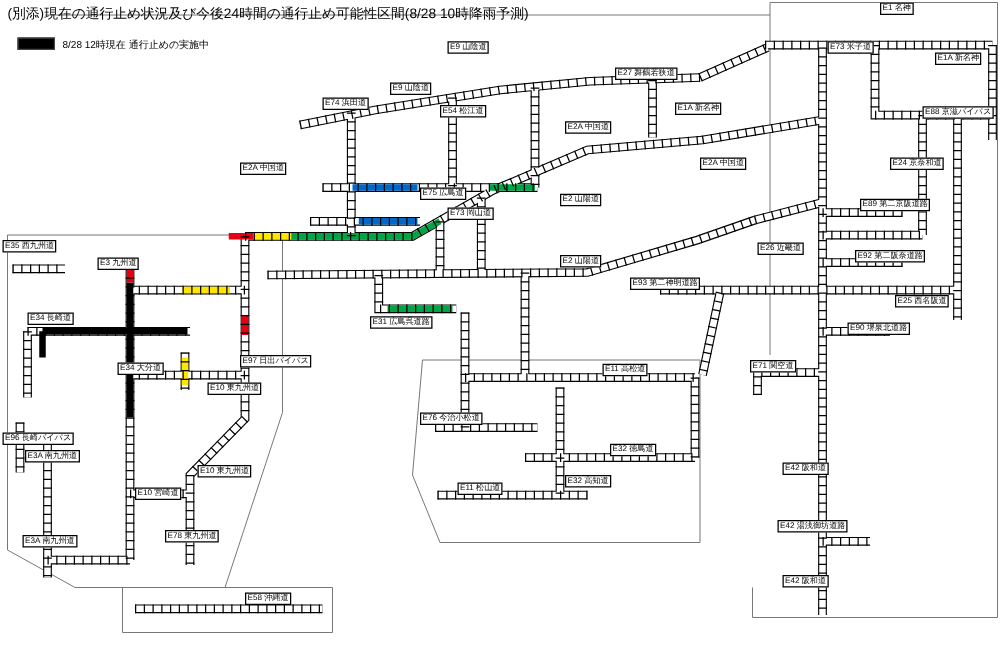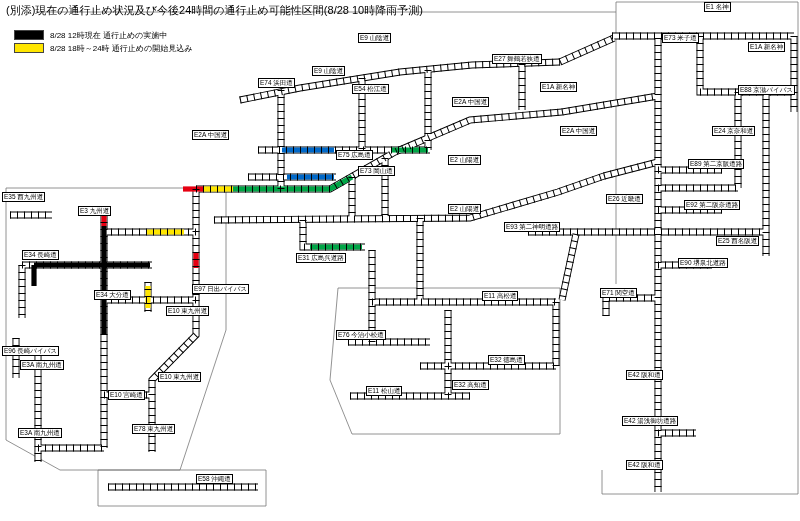--- a/index.html
+++ b/index.html
@@ -19,24 +19,20 @@
 
 <div class="stage">
 
   <div class="map-title">(別添)現在の通行止め状況及び今後24時間の通行止め可能性区間(8/28 10時降雨予測)</div>
 
   <div class="legend">
 
   <div class="legend-row">
         <div class="swatch" style="background: rgb(0, 0, 0);"></div>
         <div class="legend-label">8/28 12時現在 通行止めの実施中</div>
-      </div>
-      <div class="legend-row">
-        <div class="swatch" style="background: rgb(255, 230, 0);"></div>
-        <div class="legend-label">8/28 18時～24時 通行止めの開始見込み</div>
       </div>
     </div>
 
   <svg class="net-svg" width="800" height="521" viewBox="0 0 800 521">
       <path d="M36 12 L616 12 L616 2 L798 2 L798 494 L602 494 L602 470" fill="none" stroke="#777777" stroke-width="0.8"></path>
       <path d="M616 12 L616 284" fill="none" stroke="#777777" stroke-width="0.8"></path>
       <path d="M338 288 L560 288 L560 434 L352 434 L330 380 L338 288" fill="none" stroke="#777777" stroke-width="0.8"></path>
       <path d="M6 188 L226 188 L226 330 L180 470 L60 470 L6 440 L6 188" fill="none" stroke="#777777" stroke-width="0.8"></path>
       <path d="M98 470 L266 470 L266 506 L98 506 L98 470" fill="none" stroke="#777777" stroke-width="0.8"></path>
       <path d="M104 208 L104 448" fill="none" stroke="#000000" stroke-width="7"></path>

